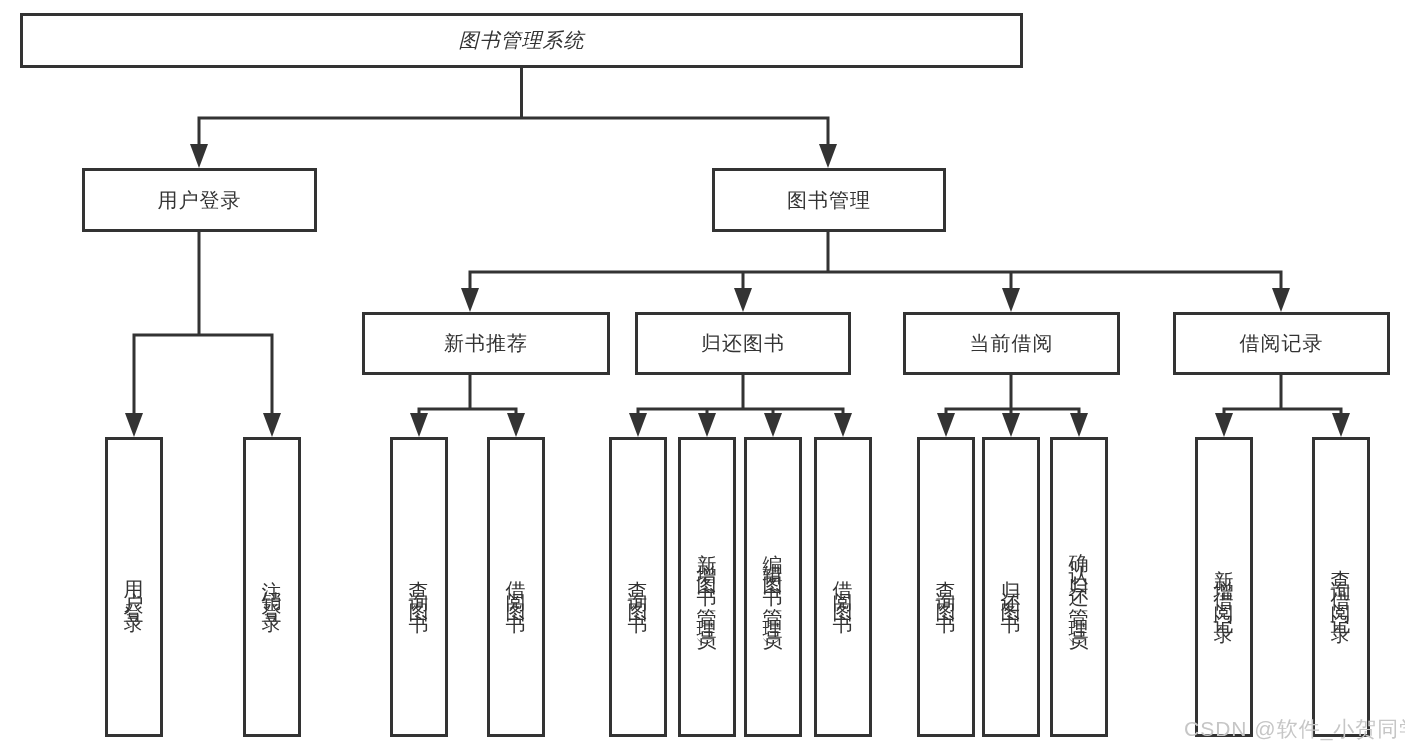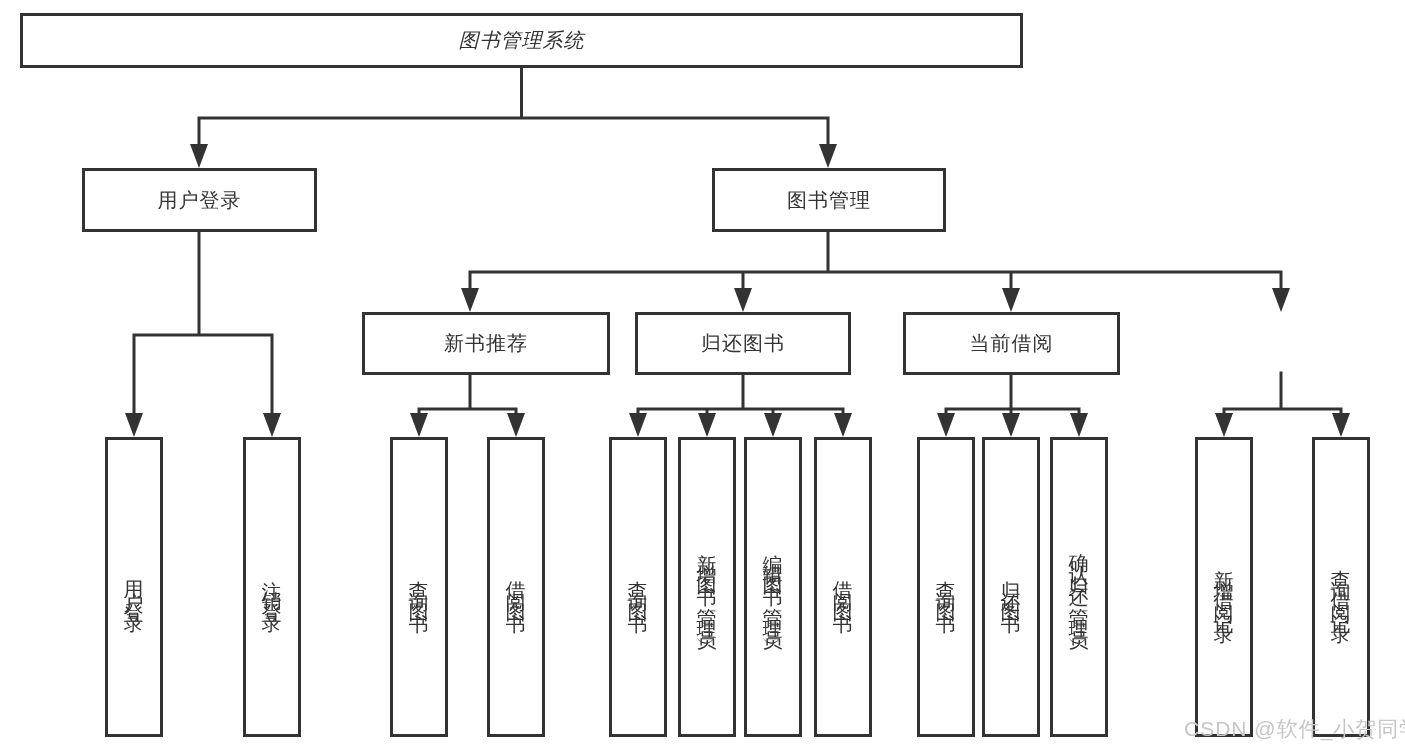--- a/index.html
+++ b/index.html
@@ -156,20 +156,23 @@
 
   <div class="node hbox" id="new-books-box">
     <span>新书推荐</span>
   </div>
   <div class="node hbox" id="book-borrow-box">
     <span>归还图书</span>
   </div>
   <div class="node hbox" id="current-borrow-box">
     <span>当前借阅</span>
   </div>
+  <div class="node hbox" id="borrow-records-box">
+    <span>借阅记录</span>
+  </div>
 
   <div class="node vbox" id="leaf-a1">
     <span>用户登录</span>
   </div>
   <div class="node vbox" id="leaf-a2">
     <span>注销登录</span>
   </div>
 
   <div class="node vbox" id="leaf-b1">
     <span>查询图书</span>

